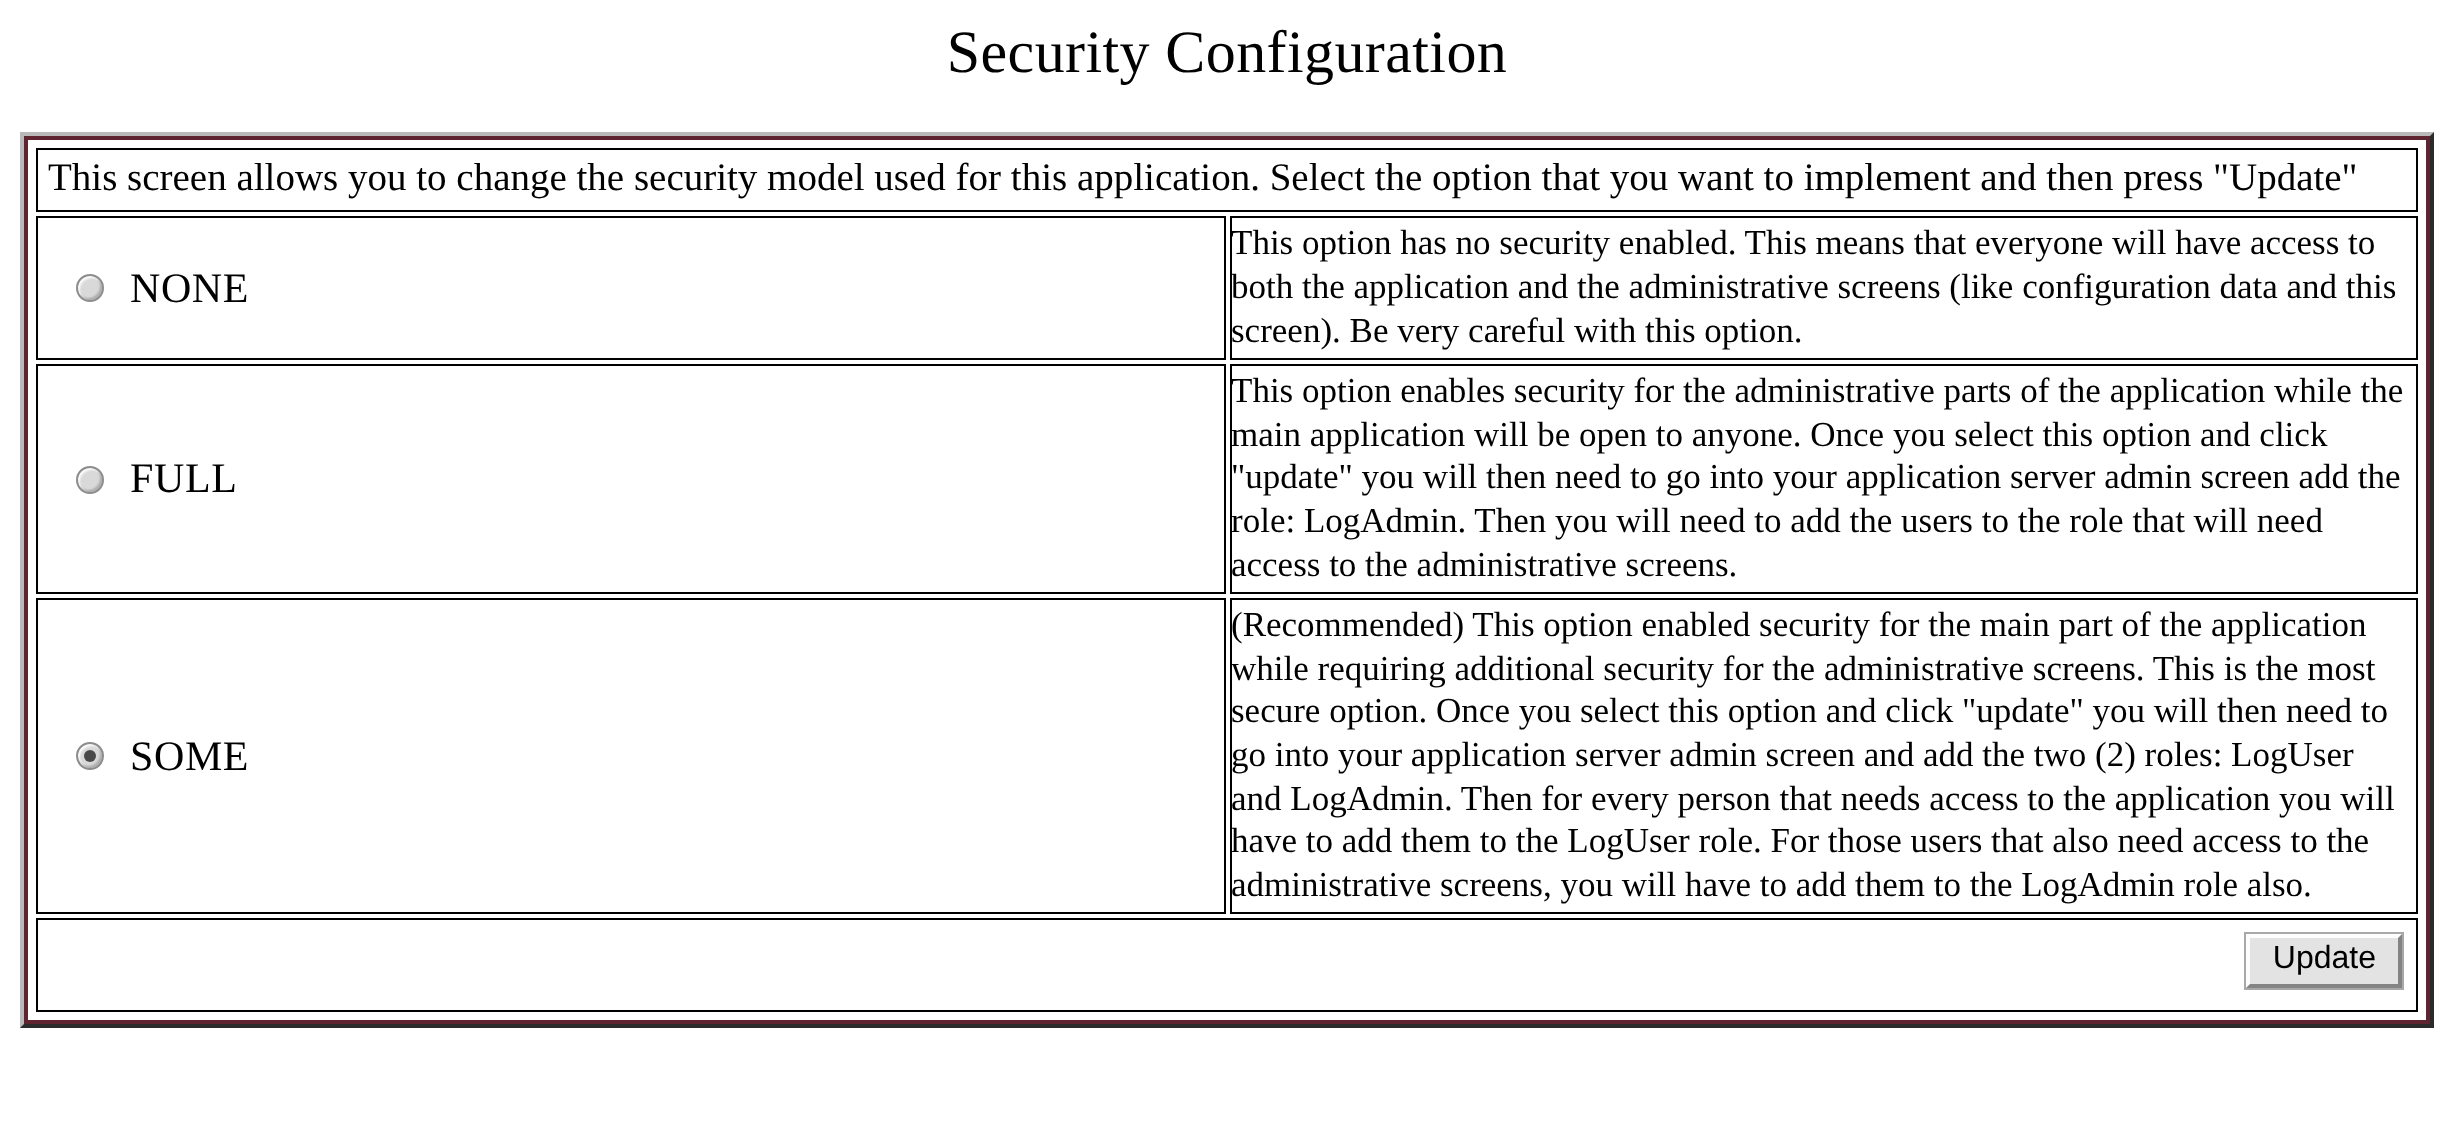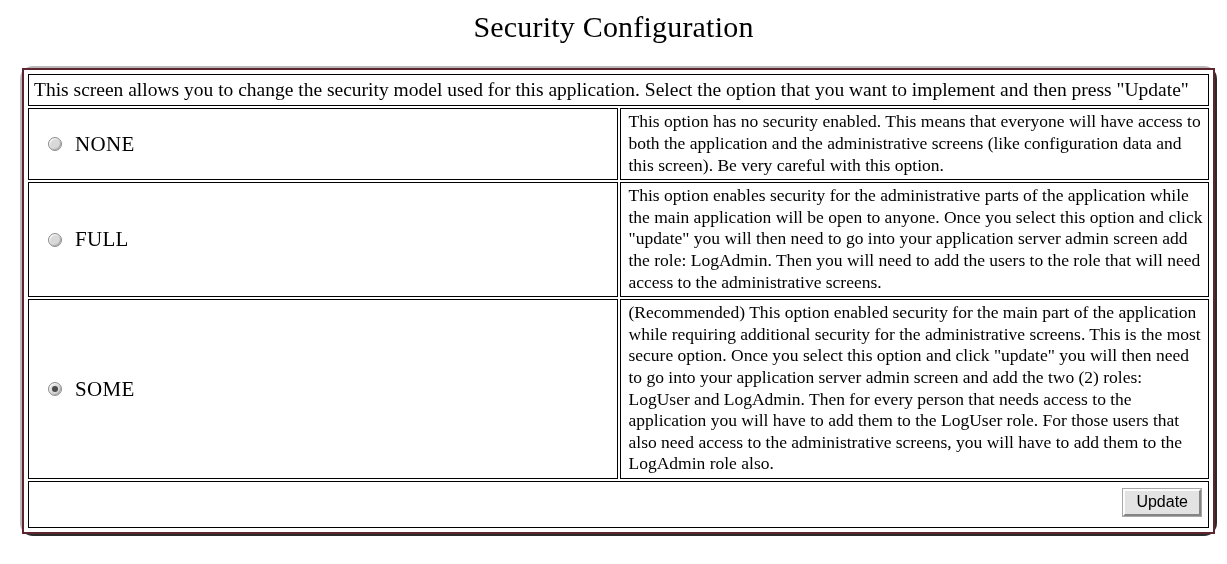--- a/index.html
+++ b/index.html
@@ -22,28 +22,27 @@
     font-size: 30px;
     text-align: center;
     margin: 0;
     padding: 8px 0 4px 0;
     line-height: 1.25;
     letter-spacing: 0.2px;
   }
 
   
   .sec-frame {
-    margin: 16px 10px 0 20px;
+    margin: 16px 10px 0 10px;
     border-top: 2px solid #b9b9b9;
     border-left: 2px solid #b9b9b9;
     border-right: 2px solid #2b2b2b;
     border-bottom: 2px solid #2b2b2b;
     background: #ffffff;
     box-sizing: border-box;
-    border-radius: 13px;
   }
   .sec-inner {
     border: 2px solid #5e2430;
     background: #ffffff;
     padding: 2px;
     box-sizing: border-box;
   }
 
   table.sec-table {
     width: 100%;
@@ -81,21 +80,21 @@
   }
   .opt-label {
     font-size: 21px;
     line-height: 1;
     letter-spacing: 0.3px;
   }
 
   td.desc-cell {
     font-size: 17.5px;
     line-height: 1.235;
-    padding: 2px 5px 3px 8px;
+    padding: 2px 5px 3px 0;
     vertical-align: top;
     text-align: left;
   }
 
   
   .radio {
     position: relative;
     width: 14px;
     height: 14px;
     border-radius: 50%;

